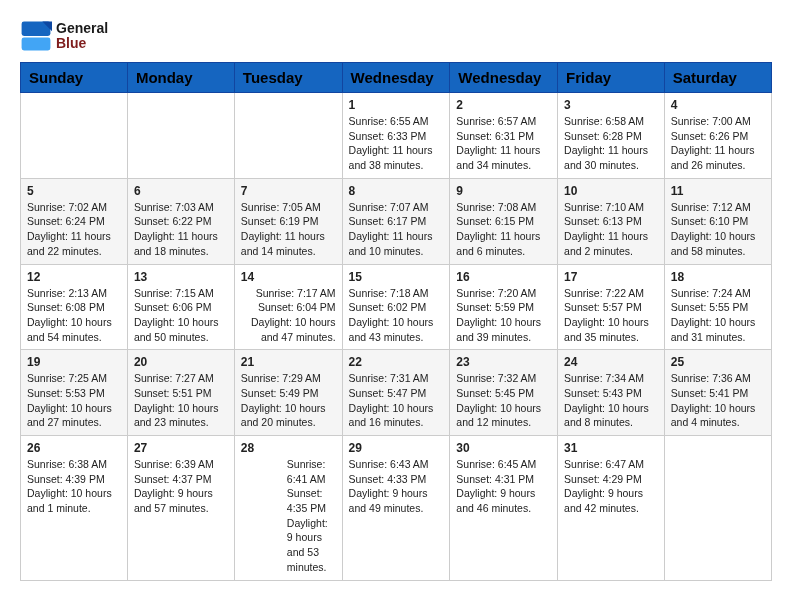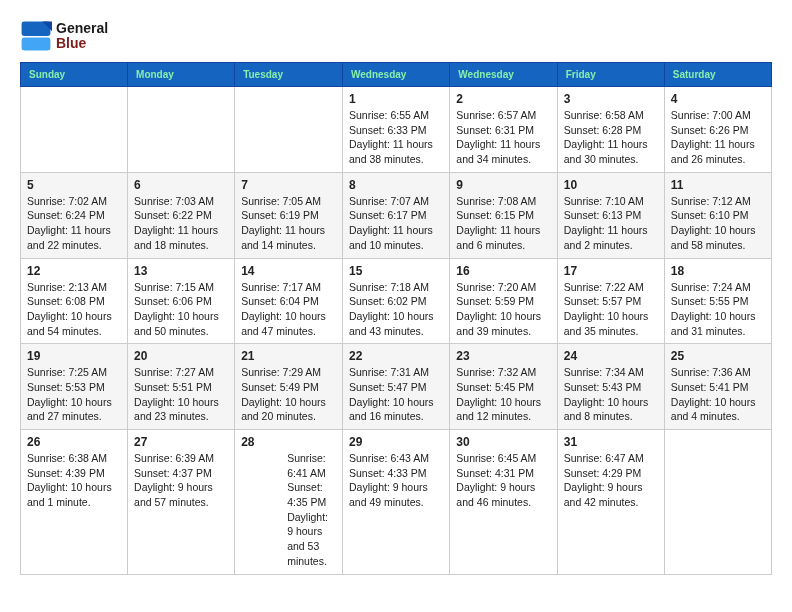--- a/index.html
+++ b/index.html
@@ -44,24 +44,24 @@
       font-size: 16px;
       color: #333;
     }
     .calendar {
       width: 100%;
       border-collapse: collapse;
       border: 1px solid #ccc;
     }
     .calendar th {
       background-color: #1565C0;
-      color: #86efac;
+      color: #000000;
       text-align: left;
       padding: 6px 8px;
-      font-size: 10px;
+      font-size: 15px;
       border: 1px solid #1145a0;
     }
     .calendar td {
       vertical-align: top;
       border: 1px solid #ccc;
       padding: 5px 6px;
       width: 108px;
       min-height: 80px;
       font-size: 10.5px;
       color: #222;
@@ -215,21 +215,21 @@
         </td>
         <td>
           <span class="day-num">13</span>
           <div class="day-info" style="white-space: pre-line;">Sunrise: 7:15 AM
 Sunset: 6:06 PM
 Daylight: 10 hours
 and 50 minutes.</div>
         </td>
         <td>
           <span class="day-num">14</span>
-          <div class="day-info" style="white-space: pre-line;">Sunrise: 7:17 AM
+          <div class="day-info" style="white-space: pre-line; text-align: right;">Sunrise: 7:17 AM
 Sunset: 6:04 PM
 Daylight: 10 hours
 and 47 minutes.</div>
         </td>
         <td>
           <span class="day-num">15</span>
           <div class="day-info" style="white-space: pre-line;">Sunrise: 7:18 AM
 Sunset: 6:02 PM
 Daylight: 10 hours
 and 43 minutes.</div>

